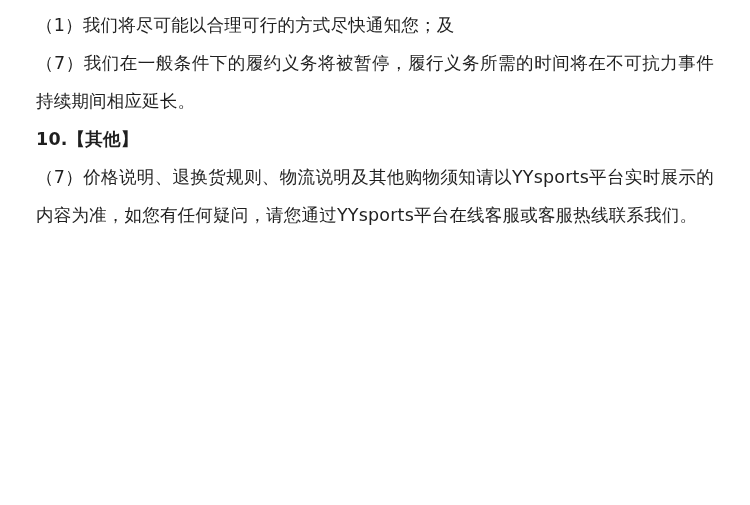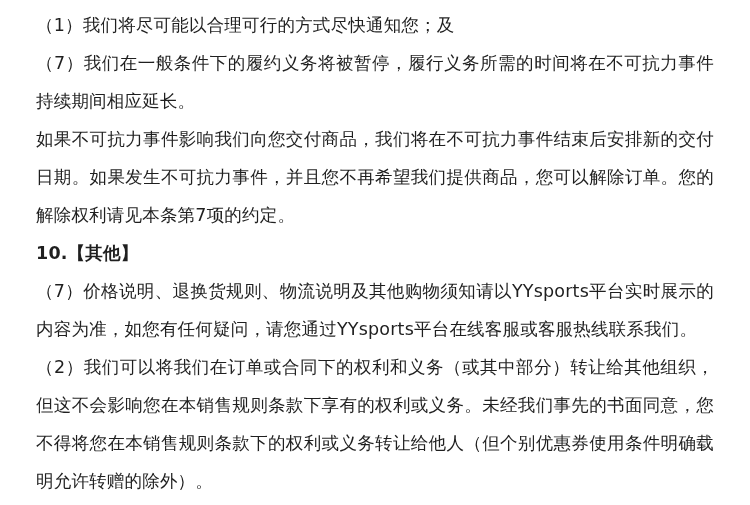--- a/index.html
+++ b/index.html
@@ -34,17 +34,15 @@
   .para.heading {
     font-weight: 700;
   }
 </style>
 </head>
 <body>
 
 <div class="page">
   <p class="para">（1）我们将尽可能以合理可行的方式尽快通知您；及</p>
   <p class="para">（7）我们在一般条件下的履约义务将被暂停，履行义务所需的时间将在不可抗力事件持续期间相应延长。</p>
-  <p class="para">如果不可抗力事件影响我们向您交付商品，我们将在不可抗力事件结束后安排新的交付日期。如果发生不可抗力事件，并且您不再希望我们提供商品，您可以解除订单。您的解除权利请见本条第7项的约定。</p>
   <p class="para heading">10.【其他】</p>
   <p class="para">（7）价格说明、退换货规则、物流说明及其他购物须知请以YYsports平台实时展示的内容为准，如您有任何疑问，请您通过YYsports平台在线客服或客服热线联系我们。</p>
-  <p class="para">（2）我们可以将我们在订单或合同下的权利和义务（或其中部分）转让给其他组织，但这不会影响您在本销售规则条款下享有的权利或义务。未经我们事先的书面同意，您不得将您在本销售规则条款下的权利或义务转让给他人（但个别优惠券使用条件明确载明允许转赠的除外）。</p>
 </div>
 
 </body></html>

